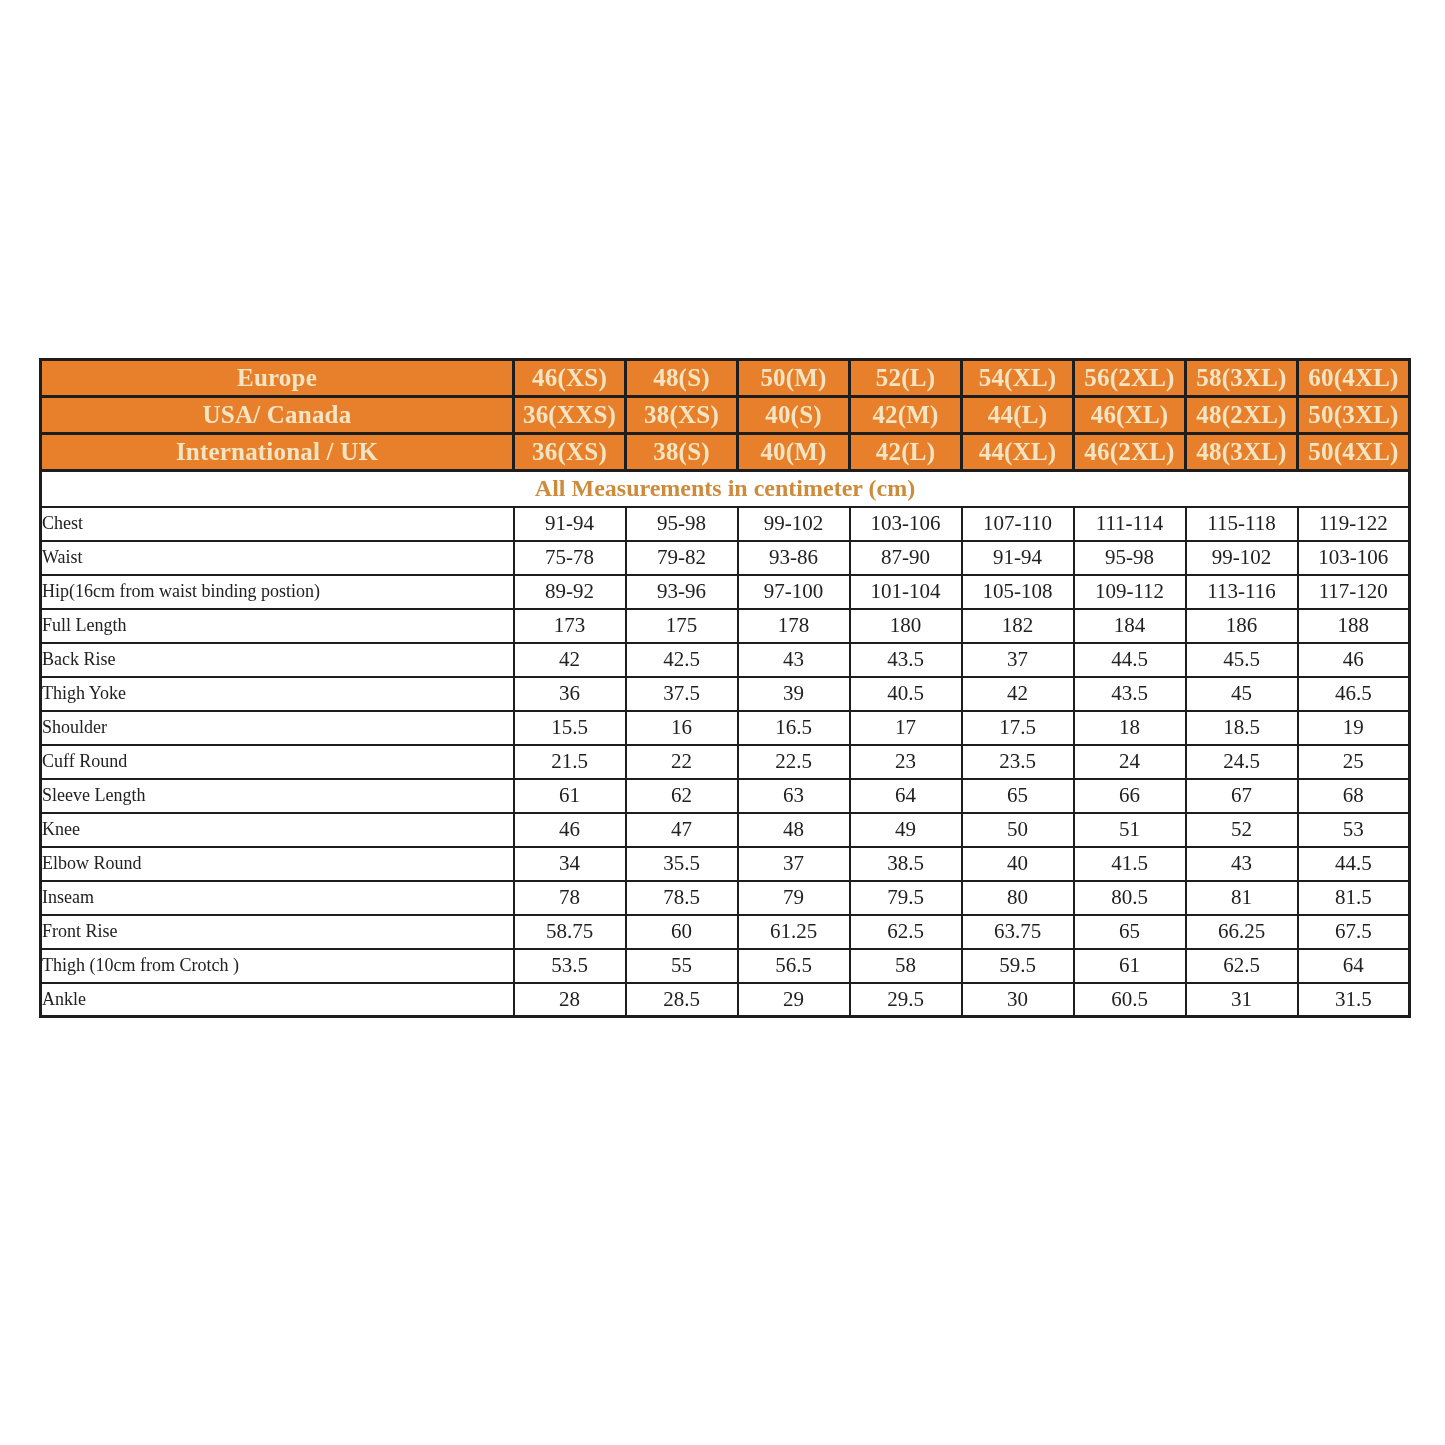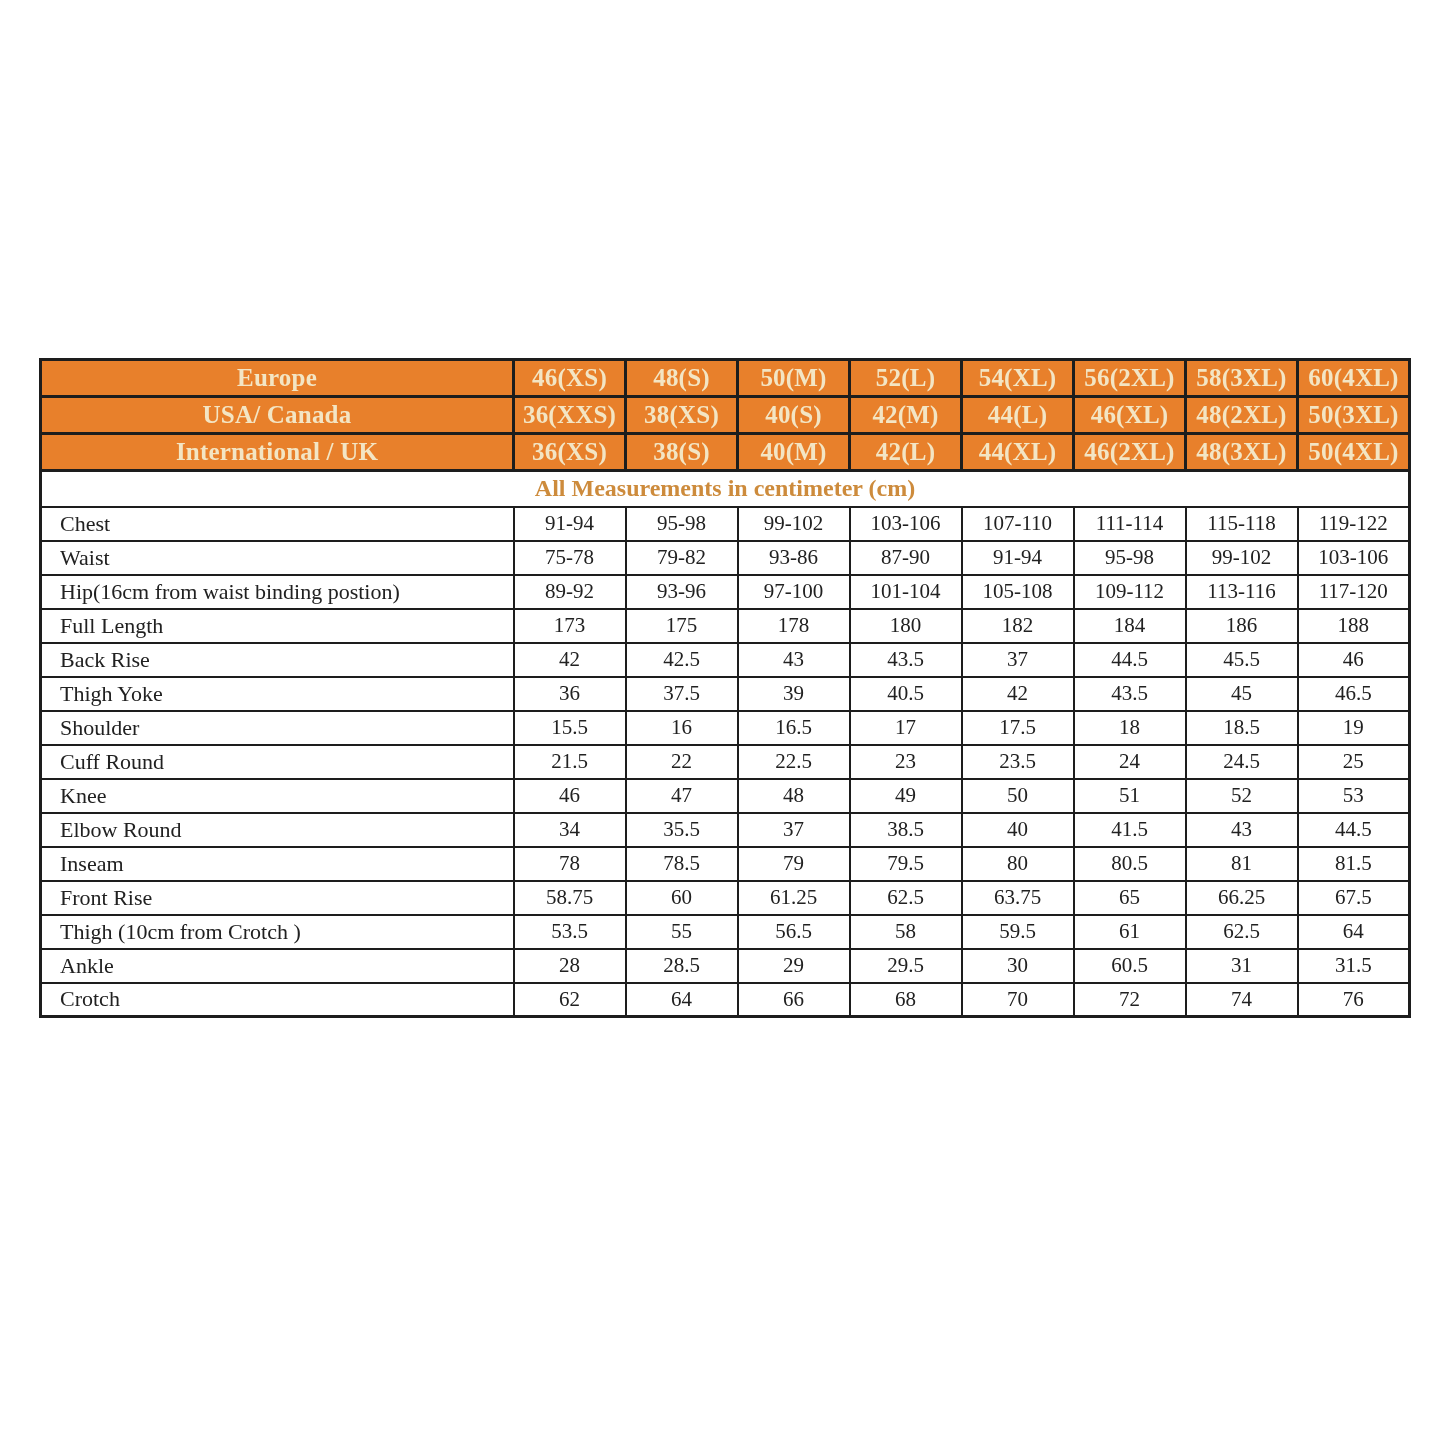--- a/index.html
+++ b/index.html
@@ -60,22 +60,21 @@
 
   tbody td {
     height: 34px;
     font-size: 21px;
     color: var(--body-text, #212121);
     text-align: center;
     background: #ffffff;
   }
   tbody td.row-label {
     text-align: left;
-    padding-left: 18px;
-    font-size: 22px;
+    font-size: 18px;
   }
 </style>
 </head>
 <body>
 
 <div class="canvas">
   <table class="size-chart">
     <colgroup>
       <col class="label-col">
       <col class="size-col">
@@ -208,20 +207,31 @@
           <td>21.5</td>
           <td>22</td>
           <td>22.5</td>
           <td>23</td>
           <td>23.5</td>
           <td>24</td>
           <td>24.5</td>
           <td>25</td>
         </tr>
         <tr>
+          <td class="row-label">Sleeve Length</td>
+          <td>61</td>
+          <td>62</td>
+          <td>63</td>
+          <td>64</td>
+          <td>65</td>
+          <td>66</td>
+          <td>67</td>
+          <td>68</td>
+        </tr>
+        <tr>
           <td class="row-label">Knee</td>
           <td>46</td>
           <td>47</td>
           <td>48</td>
           <td>49</td>
           <td>50</td>
           <td>51</td>
           <td>52</td>
           <td>53</td>
         </tr>
@@ -273,26 +283,15 @@
           <td class="row-label">Ankle</td>
           <td>28</td>
           <td>28.5</td>
           <td>29</td>
           <td>29.5</td>
           <td>30</td>
           <td>60.5</td>
           <td>31</td>
           <td>31.5</td>
         </tr>
-        <tr>
-          <td class="row-label">Crotch</td>
-          <td>62</td>
-          <td>64</td>
-          <td>66</td>
-          <td>68</td>
-          <td>70</td>
-          <td>72</td>
-          <td>74</td>
-          <td>76</td>
-        </tr>
       </tbody>
   </table>
 </div>
 
 </body></html>

